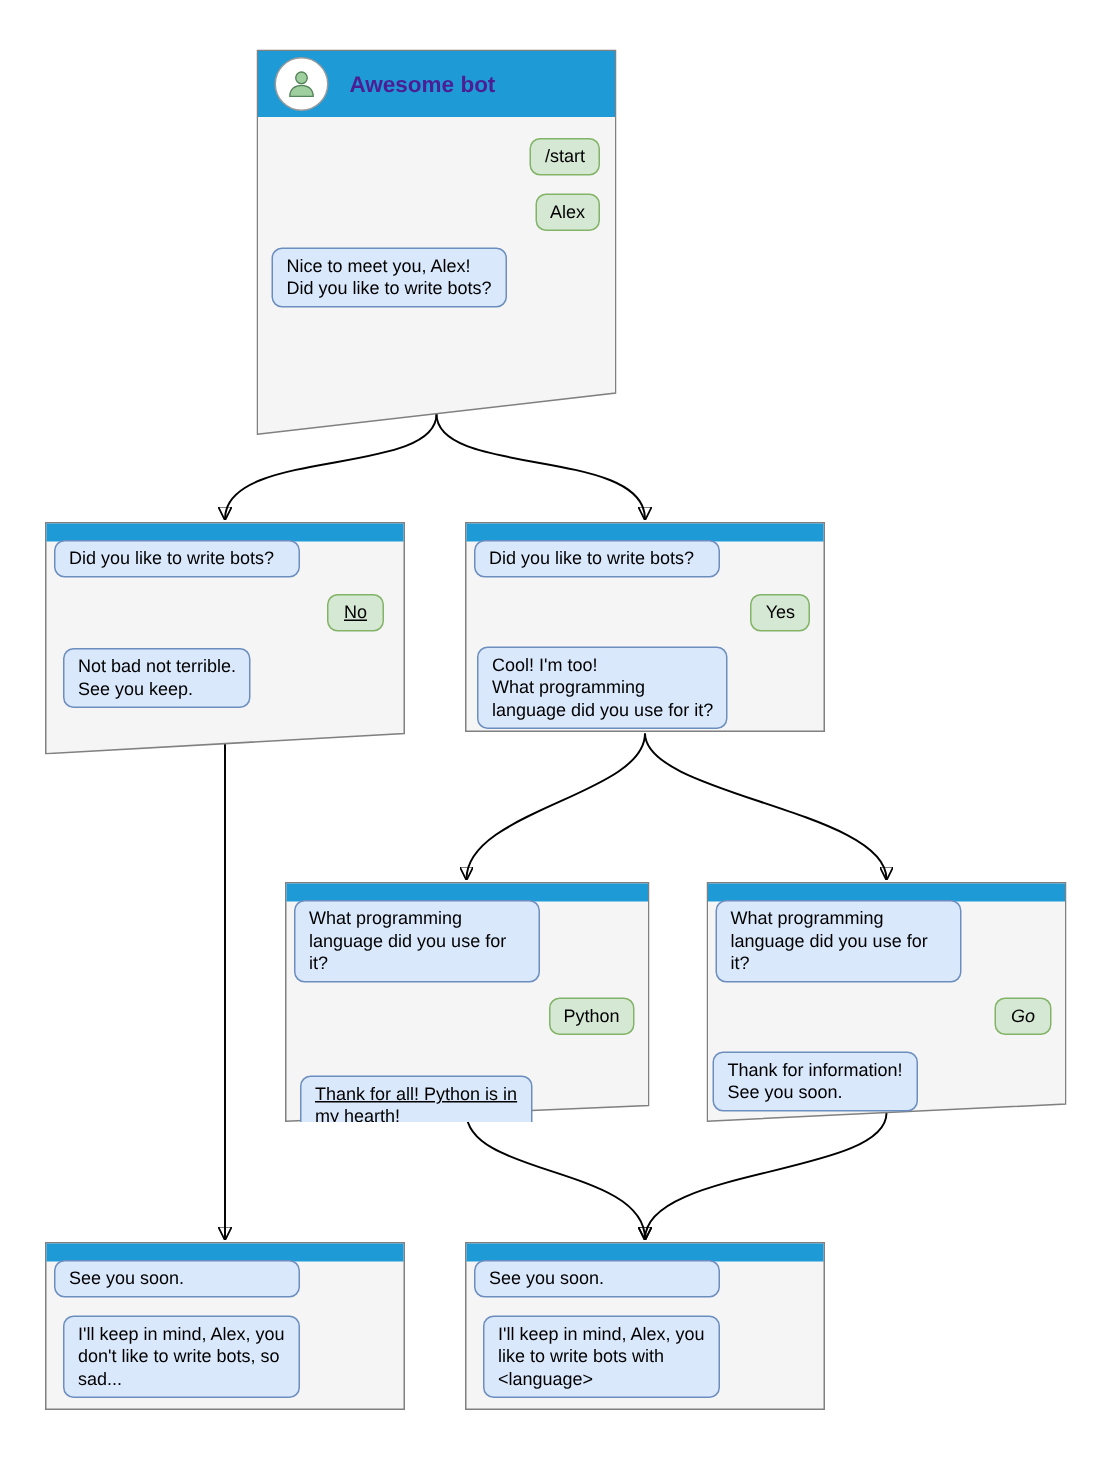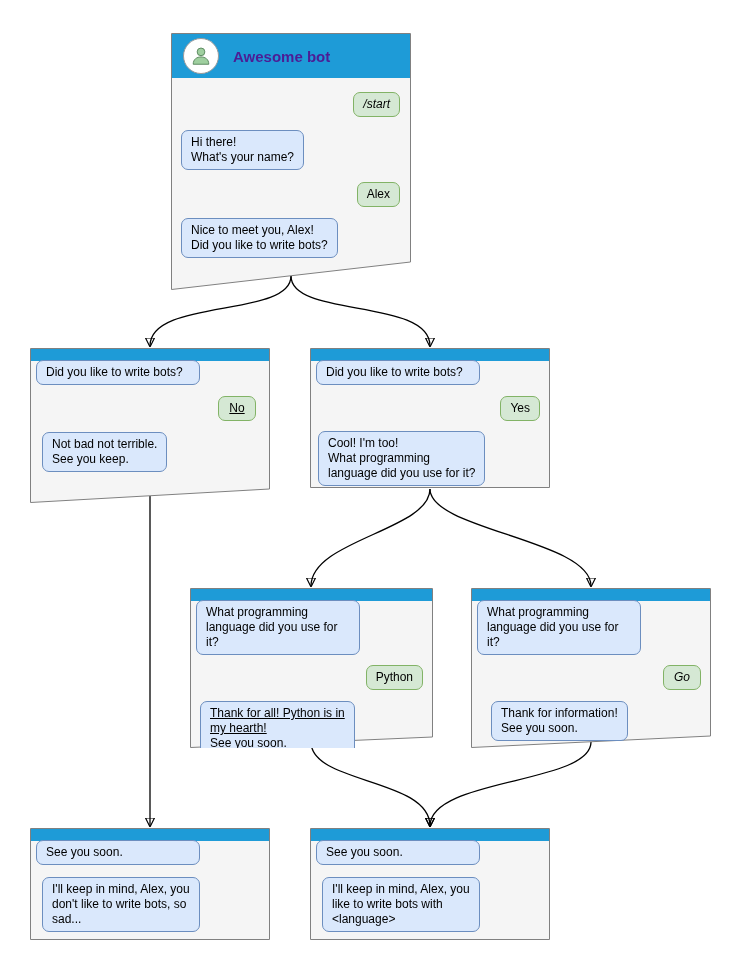--- a/index.html
+++ b/index.html
@@ -139,23 +139,21 @@
     <div class="main-titlebar">
       <span class="avatar">
         <svg width="22" height="22" viewBox="0 0 24 24">
           <circle cx="12" cy="7.5" r="4.2" fill="#9fcf9f" stroke="#55835a" stroke-width="1"></circle>
           <path d="M3.5 21 C3.5 15.5 7.5 13 12 13 C16.5 13 20.5 15.5 20.5 21 Z" fill="#9fcf9f" stroke="#55835a" stroke-width="1"></path>
         </svg>
       </span>
       <span class="title">Awesome bot</span>
     </div>
     <div class="content" style="top:44px;">
-      <div class="msg user" style="margin:15px 11px 0 0;font-style:italic;">/start</div>
-      <div class="msg bot" style="margin:13px 0 0 10px;">Hi there!
-What's your name?</div>
+      <div class="msg user" style="margin:15px 11px 0 0;">/start</div>
       <div class="msg user" style="margin:12px 11px 0 0;">Alex</div>
       <div class="msg bot" style="margin:11px 0 0 10px;">Nice to meet you, Alex!
 Did you like to write bots?</div>
     </div>
   </div>
 
   <div class="window" style="left:30px;top:348px;width:240px;height:155px;">
     <svg class="frame" width="240" height="155">
       <polygon points="0.5,0.5 239.5,0.5 239.5,141 0.5,154.5"></polygon>
     </svg>
@@ -183,37 +181,37 @@
   </div>
 
   <div class="window" style="left:190px;top:588px;width:243px;height:160px;">
     <svg class="frame" width="243" height="160">
       <polygon points="0.5,0.5 242.5,0.5 242.5,149 0.5,159.5"></polygon>
     </svg>
     <div class="titlebar"></div>
     <div class="content" style="top:12px;">
       <div class="msg bot wfull" style="margin:0 0 0 6px;">What programming
 language did you use for it?</div>
-      <div class="msg user" style="margin:10px 10px 0 0;">Python</div>
+      <div class="msg user" style="margin:10px 10px 16px 0;">Python</div>
       <div class="msg bot" style="margin:11px 0 0 10px;text-decoration:underline;">Thank for all! Python is in
 my hearth!
 See you soon.</div>
     </div>
   </div>
 
   <div class="window" style="left:471px;top:588px;width:240px;height:160px;">
     <svg class="frame" width="240" height="160">
       <polygon points="0.5,0.5 239.5,0.5 239.5,148 0.5,159.5"></polygon>
     </svg>
     <div class="titlebar"></div>
     <div class="content" style="top:12px;">
       <div class="msg bot wfull" style="margin:0 0 0 6px;">What programming
 language did you use for it?</div>
       <div class="msg user" style="margin:10px 10px 0 0;font-style:italic;">Go</div>
-      <div class="msg bot" style="margin:11px 0 0 20px;">Thank for information!
+      <div class="msg bot" style="margin:11px 0 0 4px;">Thank for information!
 See you soon.</div>
     </div>
   </div>
 
   <div class="window" style="left:30px;top:828px;width:240px;height:112px;">
     <svg class="frame" width="240" height="112">
       <polygon points="0.5,0.5 239.5,0.5 239.5,111.5 0.5,111.5"></polygon>
     </svg>
     <div class="titlebar"></div>
     <div class="content" style="top:12px;">

